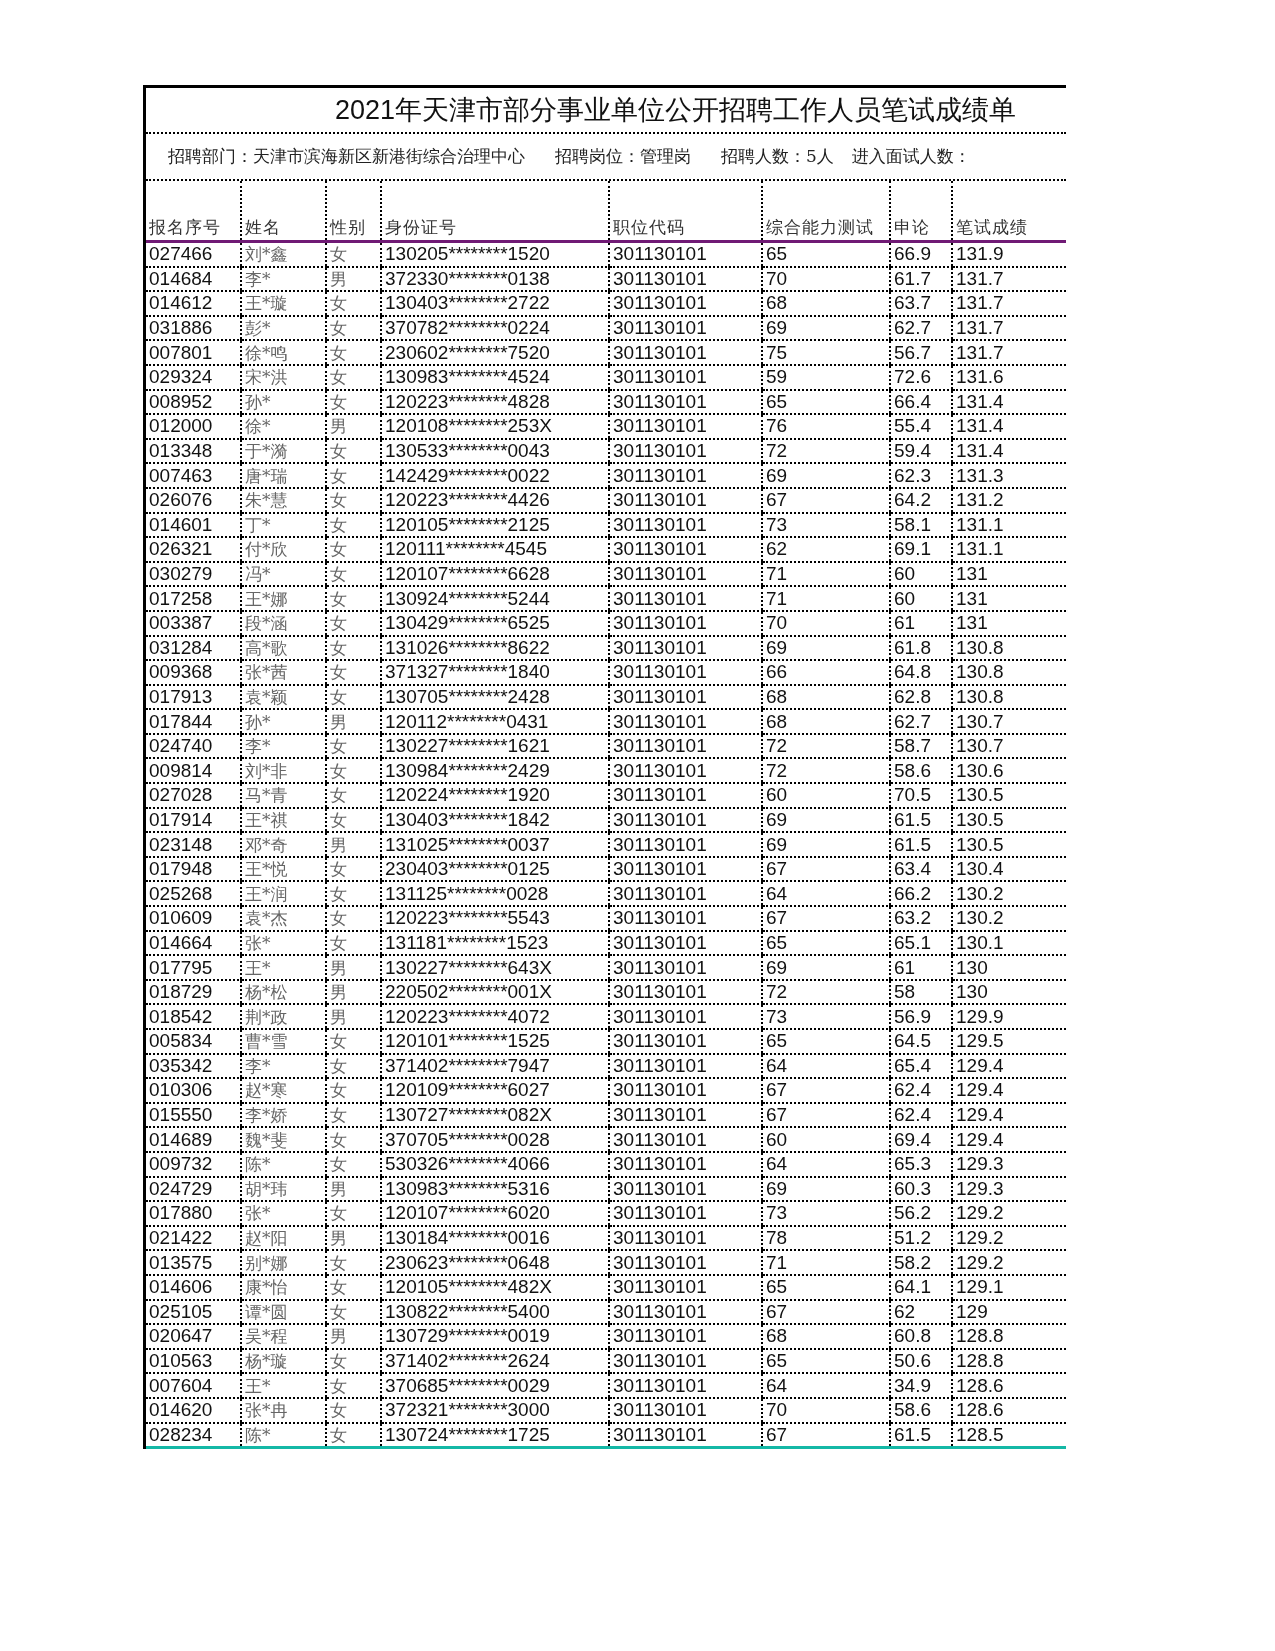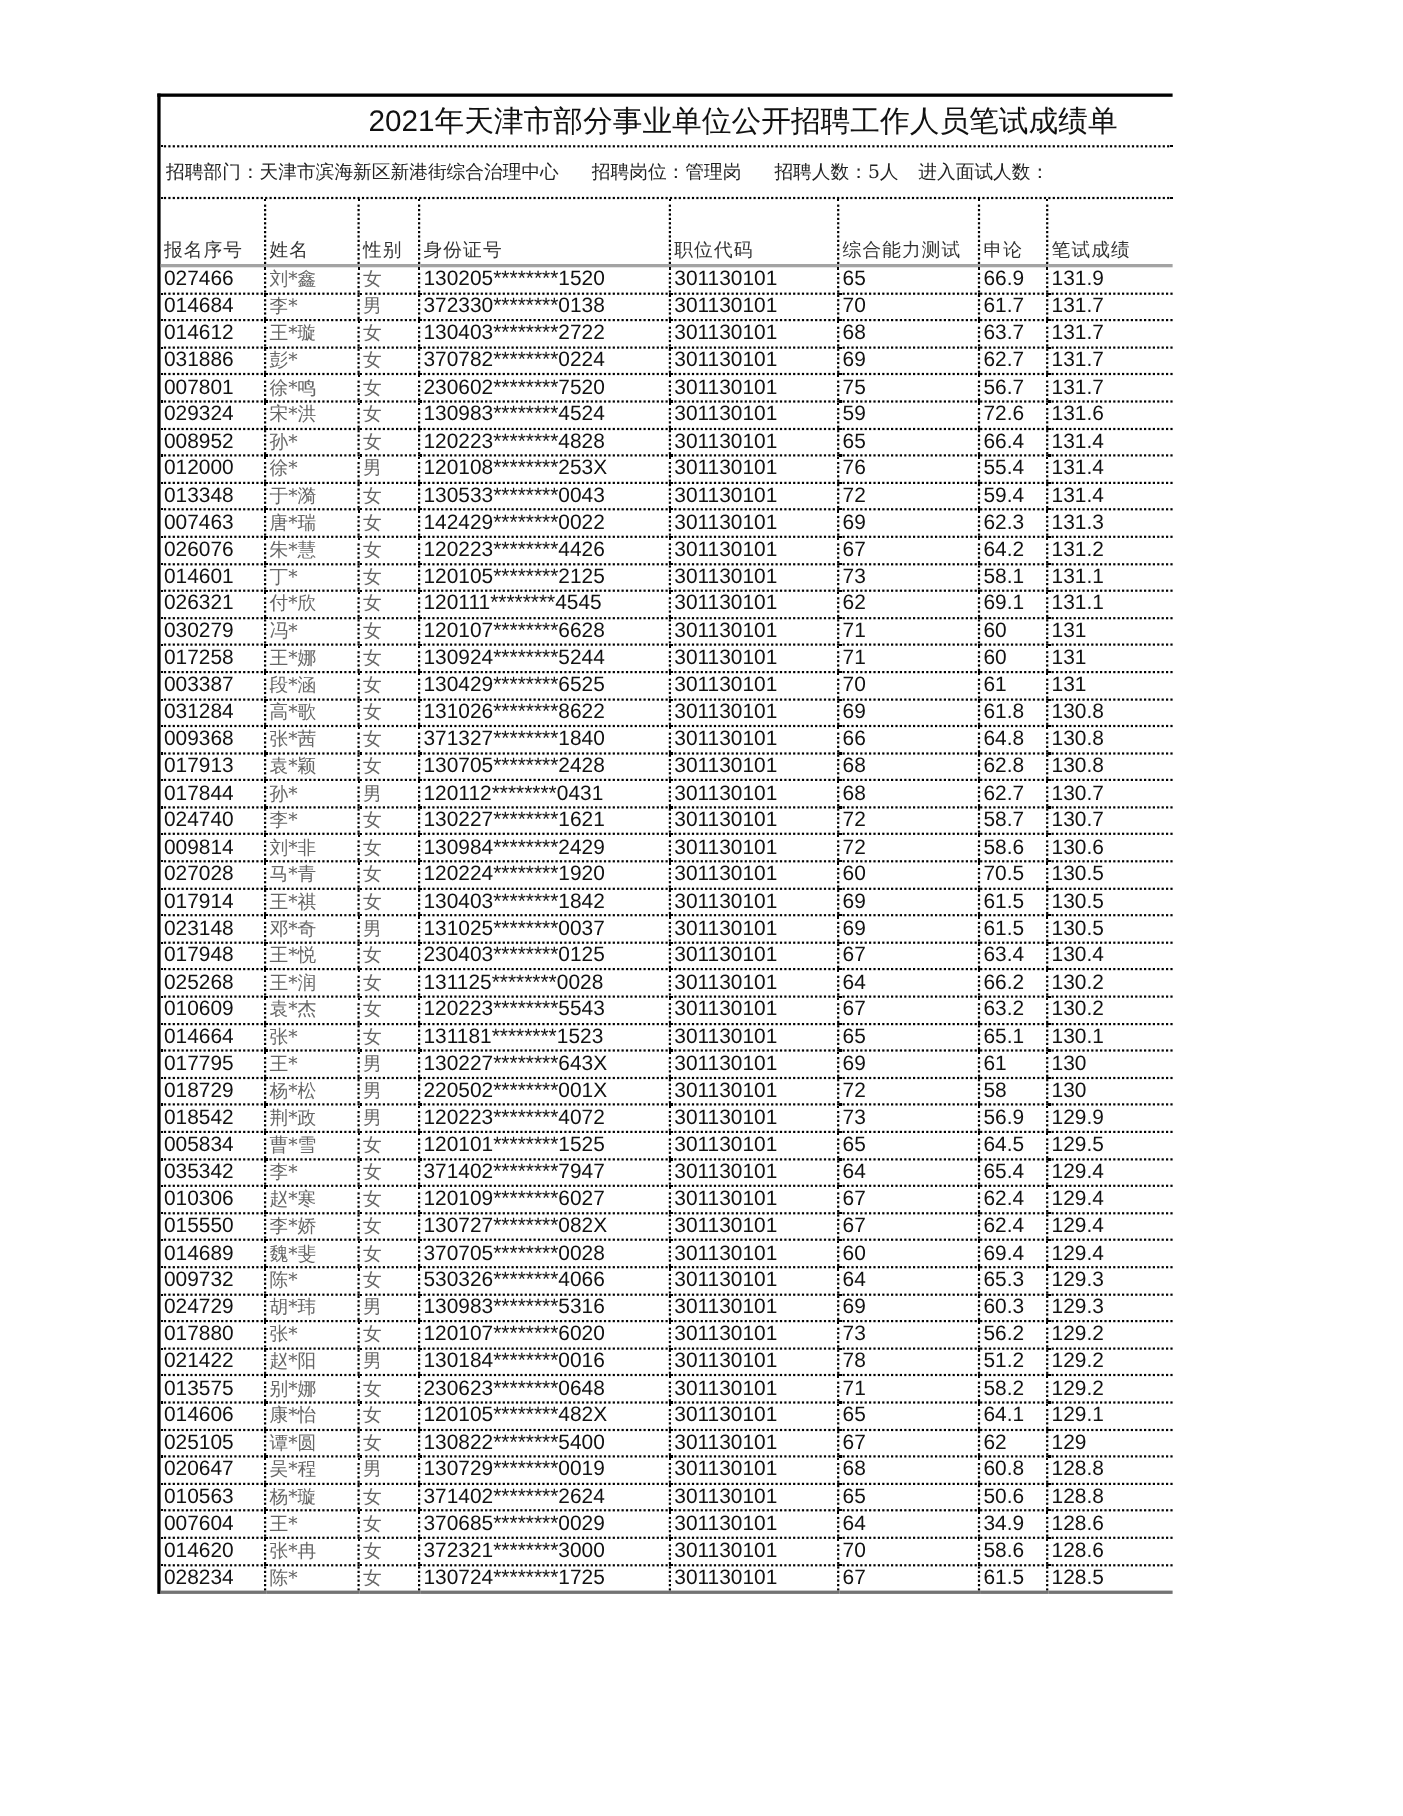--- a/index.html
+++ b/index.html
@@ -1,28 +1,28 @@
 <!DOCTYPE html>
 <html><head>
 <meta charset="utf-8">
 <style>
   html, body { margin:0; padding:0; background:#ffffff; }
   body { width:1275px; height:1651px; position:relative; font-family:"Liberation Sans", "DejaVu Sans", sans-serif; color:#111; }
   .sheet { position:absolute; left:143px; top:85px; width:920px; border-top:3px solid #000; border-left:3px solid #000; }
   .title-row { height:46px; display:flex; align-items:center; justify-content:flex-end; padding-right:50px; font-size:27px; border-bottom:2px dotted #000; box-sizing:border-box; }
-  .info-row { height:47px; display:flex; align-items:center; font-family:"DejaVu Serif", serif; font-size:17px; color:#222; border-bottom:2px dotted #000; box-sizing:border-box; white-space:nowrap; overflow:hidden; padding-left:5px; }
+  .info-row { height:47px; display:flex; align-items:center; font-family:"DejaVu Serif", serif; font-size:17px; color:#222; border-bottom:2px dotted #000; box-sizing:border-box; white-space:nowrap; overflow:hidden; padding-left:22px; }
   .info-row span { margin-right:30px; }
   table { border-collapse:collapse; width:920px; table-layout:fixed; }
   col.c0{width:95px} col.c1{width:85px} col.c2{width:55px} col.c3{width:228px} col.c4{width:153px} col.c5{width:128px} col.c6{width:62px} col.c7{width:114px}
-  th { height:58px; vertical-align:bottom; text-align:left; font-weight:normal; font-family:"DejaVu Serif", serif; font-size:17px; color:#333; letter-spacing:1px; padding:0 0 1px 3px; border-left:2px dotted #000; border-bottom:3px solid #a3a3a3; white-space:nowrap; overflow:hidden; }
+  th { height:58px; vertical-align:bottom; text-align:left; font-weight:normal; font-family:"DejaVu Serif", serif; font-size:17px; color:#333; letter-spacing:1px; padding:0 0 1px 3px; border-left:2px dotted #000; border-bottom:3px solid #701a75; white-space:nowrap; overflow:hidden; }
   th:first-child { border-left:none; }
   td { height:22.6px; padding:0 0 0 3px; font-size:19px; line-height:22px; border-left:2px dotted #000; border-bottom:2px dotted #000; white-space:nowrap; overflow:hidden; }
   td:first-child { border-left:none; }
   td.name, td.gender { font-family:"DejaVu Serif", serif; font-size:17px; color:#666; }
-  tr:last-child td { border-bottom:3px solid #737373; }
+  tr:last-child td { border-bottom:3px solid #14b8a6; }
 </style>
 </head>
 <body>
 
 <div class="sheet">
   <div class="title-row">
     <span>2021年天津市部分事业单位公开招聘工作人员笔试成绩单</span>
   </div>
   <div class="info-row">
     <span>招聘部门：天津市滨海新区新港街综合治理中心</span>

